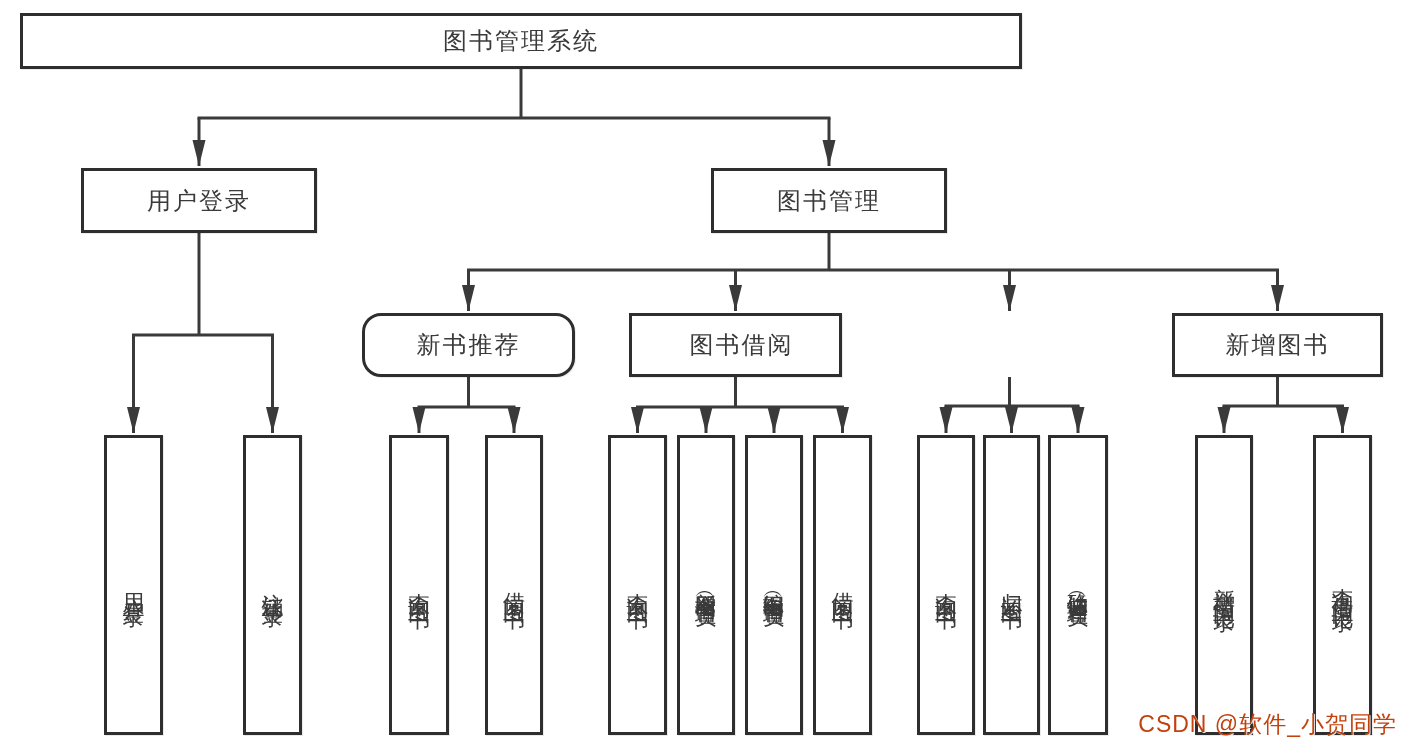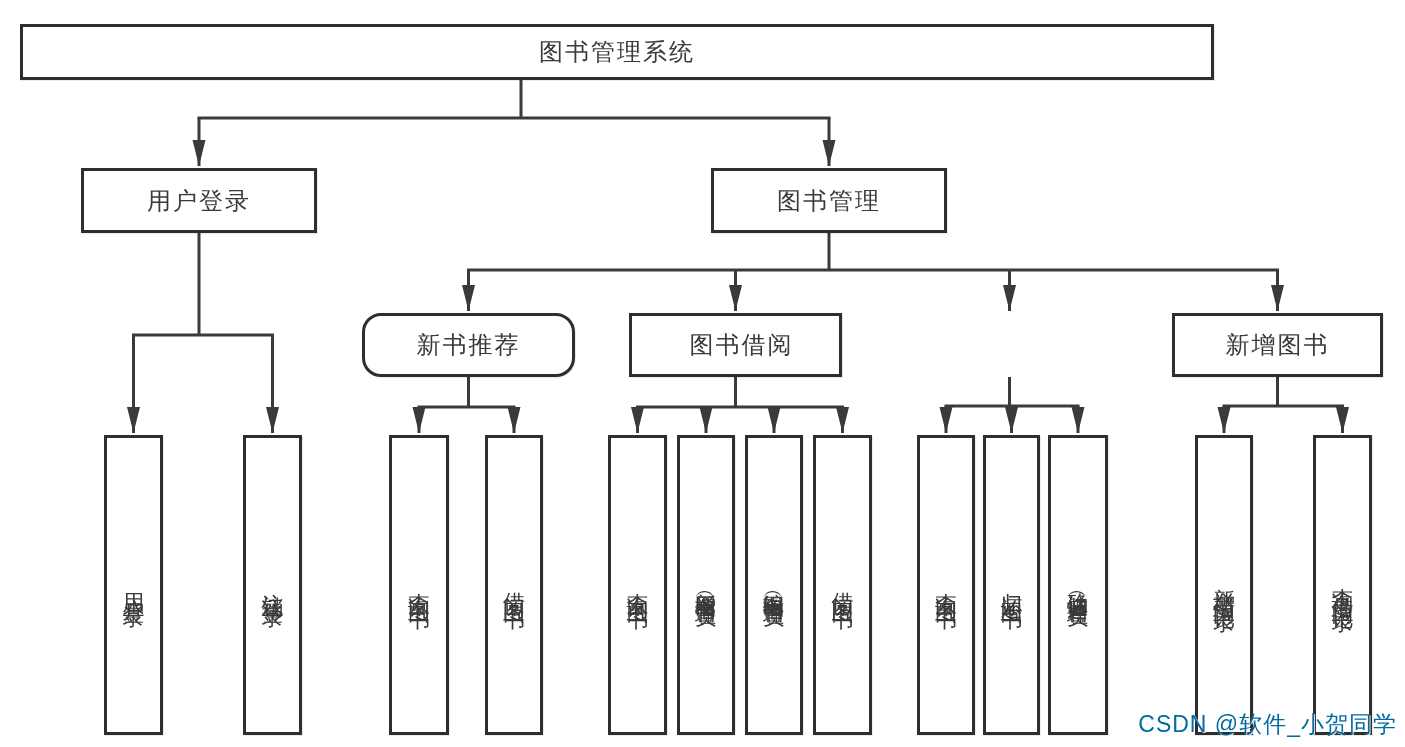--- a/index.html
+++ b/index.html
@@ -46,21 +46,21 @@
     font-size: 22px;
   }
   .vtext {
     writing-mode: vertical-rl;
     text-orientation: mixed;
     letter-spacing: 5px;
     line-height: 1.1;
     color: #3a3a3a;
   }
   
-  #n-root     { left: 20px;  top: 24px;  width: 1194px; height: 56px; }
+  #n-root     { left: 20px;  top: 13px;  width: 1002px; height: 56px; }
   #n-user     { left: 81px;  top: 168px; width: 236px;  height: 65px; }
   #n-book     { left: 711px; top: 168px; width: 236px;  height: 65px; }
   #n-newbooks { left: 362px; top: 313px; width: 213px;  height: 64px; border-radius: 19px; }
   #n-borrow   { left: 629px; top: 313px; width: 213px;  height: 64px; padding-left: 12px; }
   #n-current  { left: 902px; top: 313px; width: 215px;  height: 64px; }
   #n-records  { left: 1172px;top: 313px; width: 211px;  height: 64px; }
   
   #f0  { left: 104px;  width: 59px; }
   #f1  { left: 243px;  width: 59px; }
   #f2  { left: 389px;  width: 60px; }
@@ -74,21 +74,21 @@
   #f10 { left: 1048px; width: 60px; }
   #f11 { left: 1195px; width: 58px; }
   #f12 { left: 1313px; width: 59px; }
   
   #f5 .vtext, #f6 .vtext, #f10 .vtext { letter-spacing: 2px; font-size: 21px; }
   .watermark {
     position: absolute;
     right: 8px;
     bottom: 7px;
     font-size: 23px;
-    color: #0369a1;
+    color: #c2410c;
     letter-spacing: 1px;
     z-index: 2;
     text-shadow: 1px 1px 0 rgba(255,255,255,0.85);
     white-space: nowrap;
   }
 </style>
 </head>
 <body>
 
 <div class="canvas">

